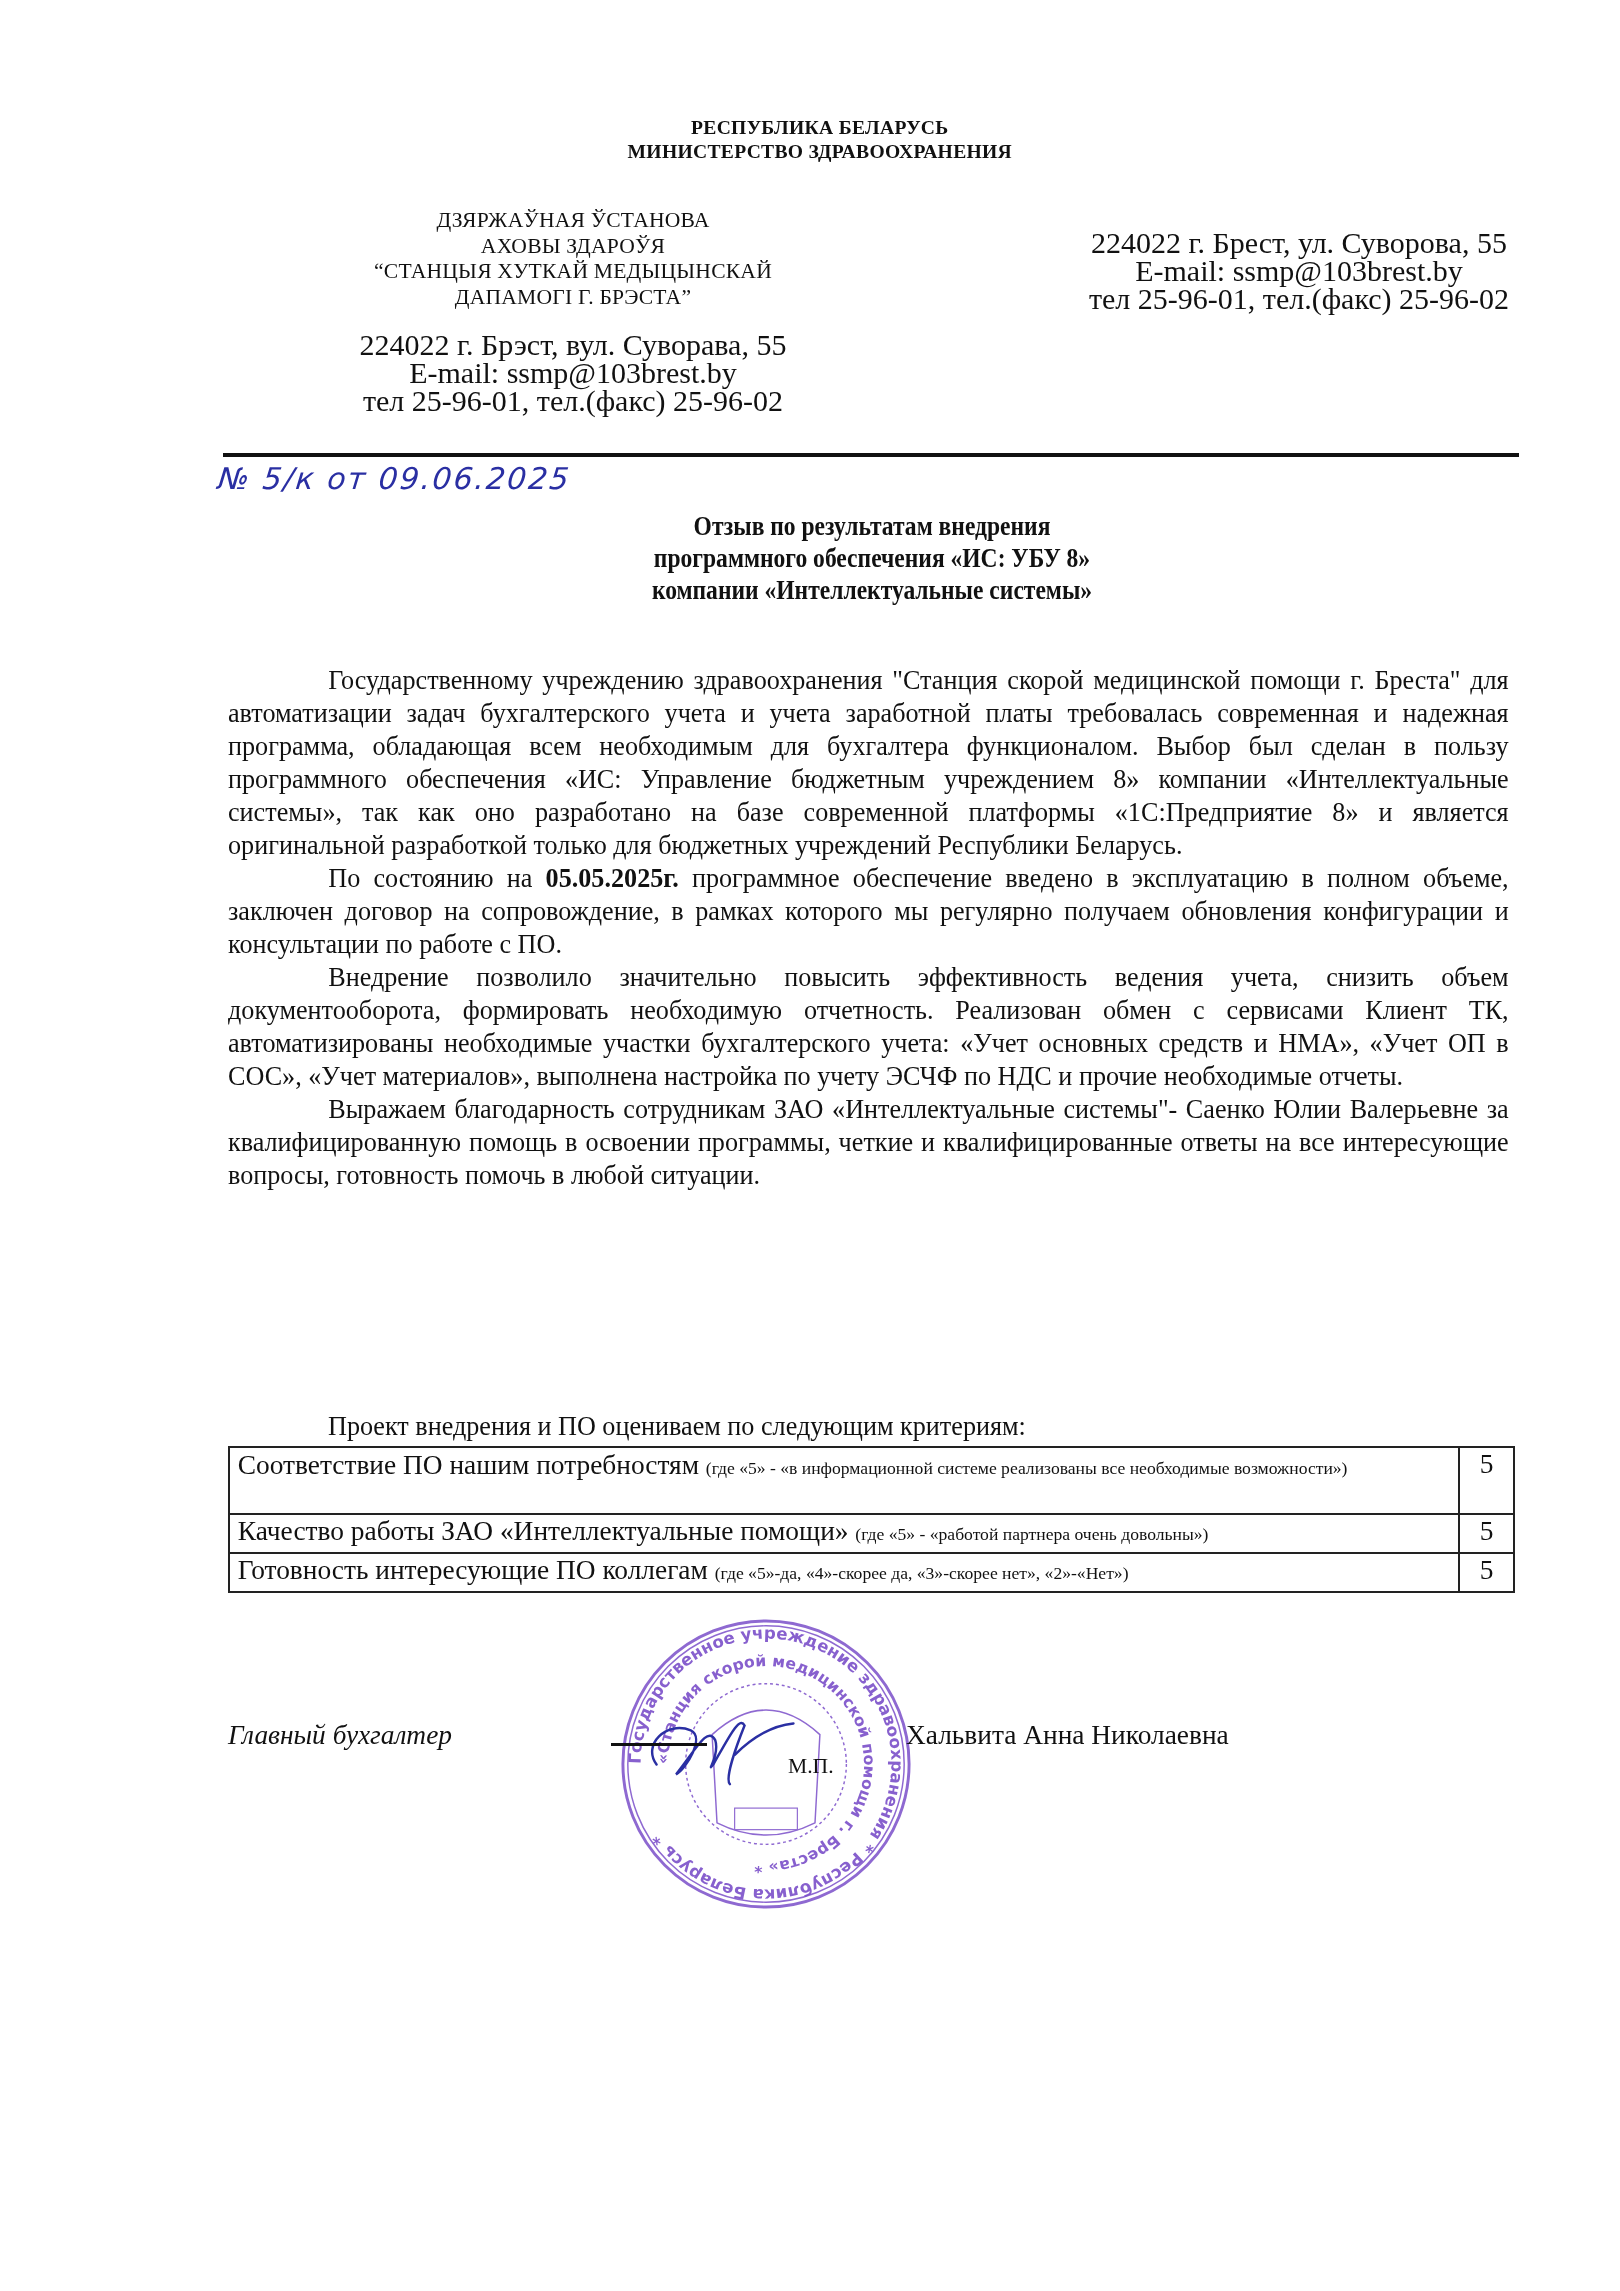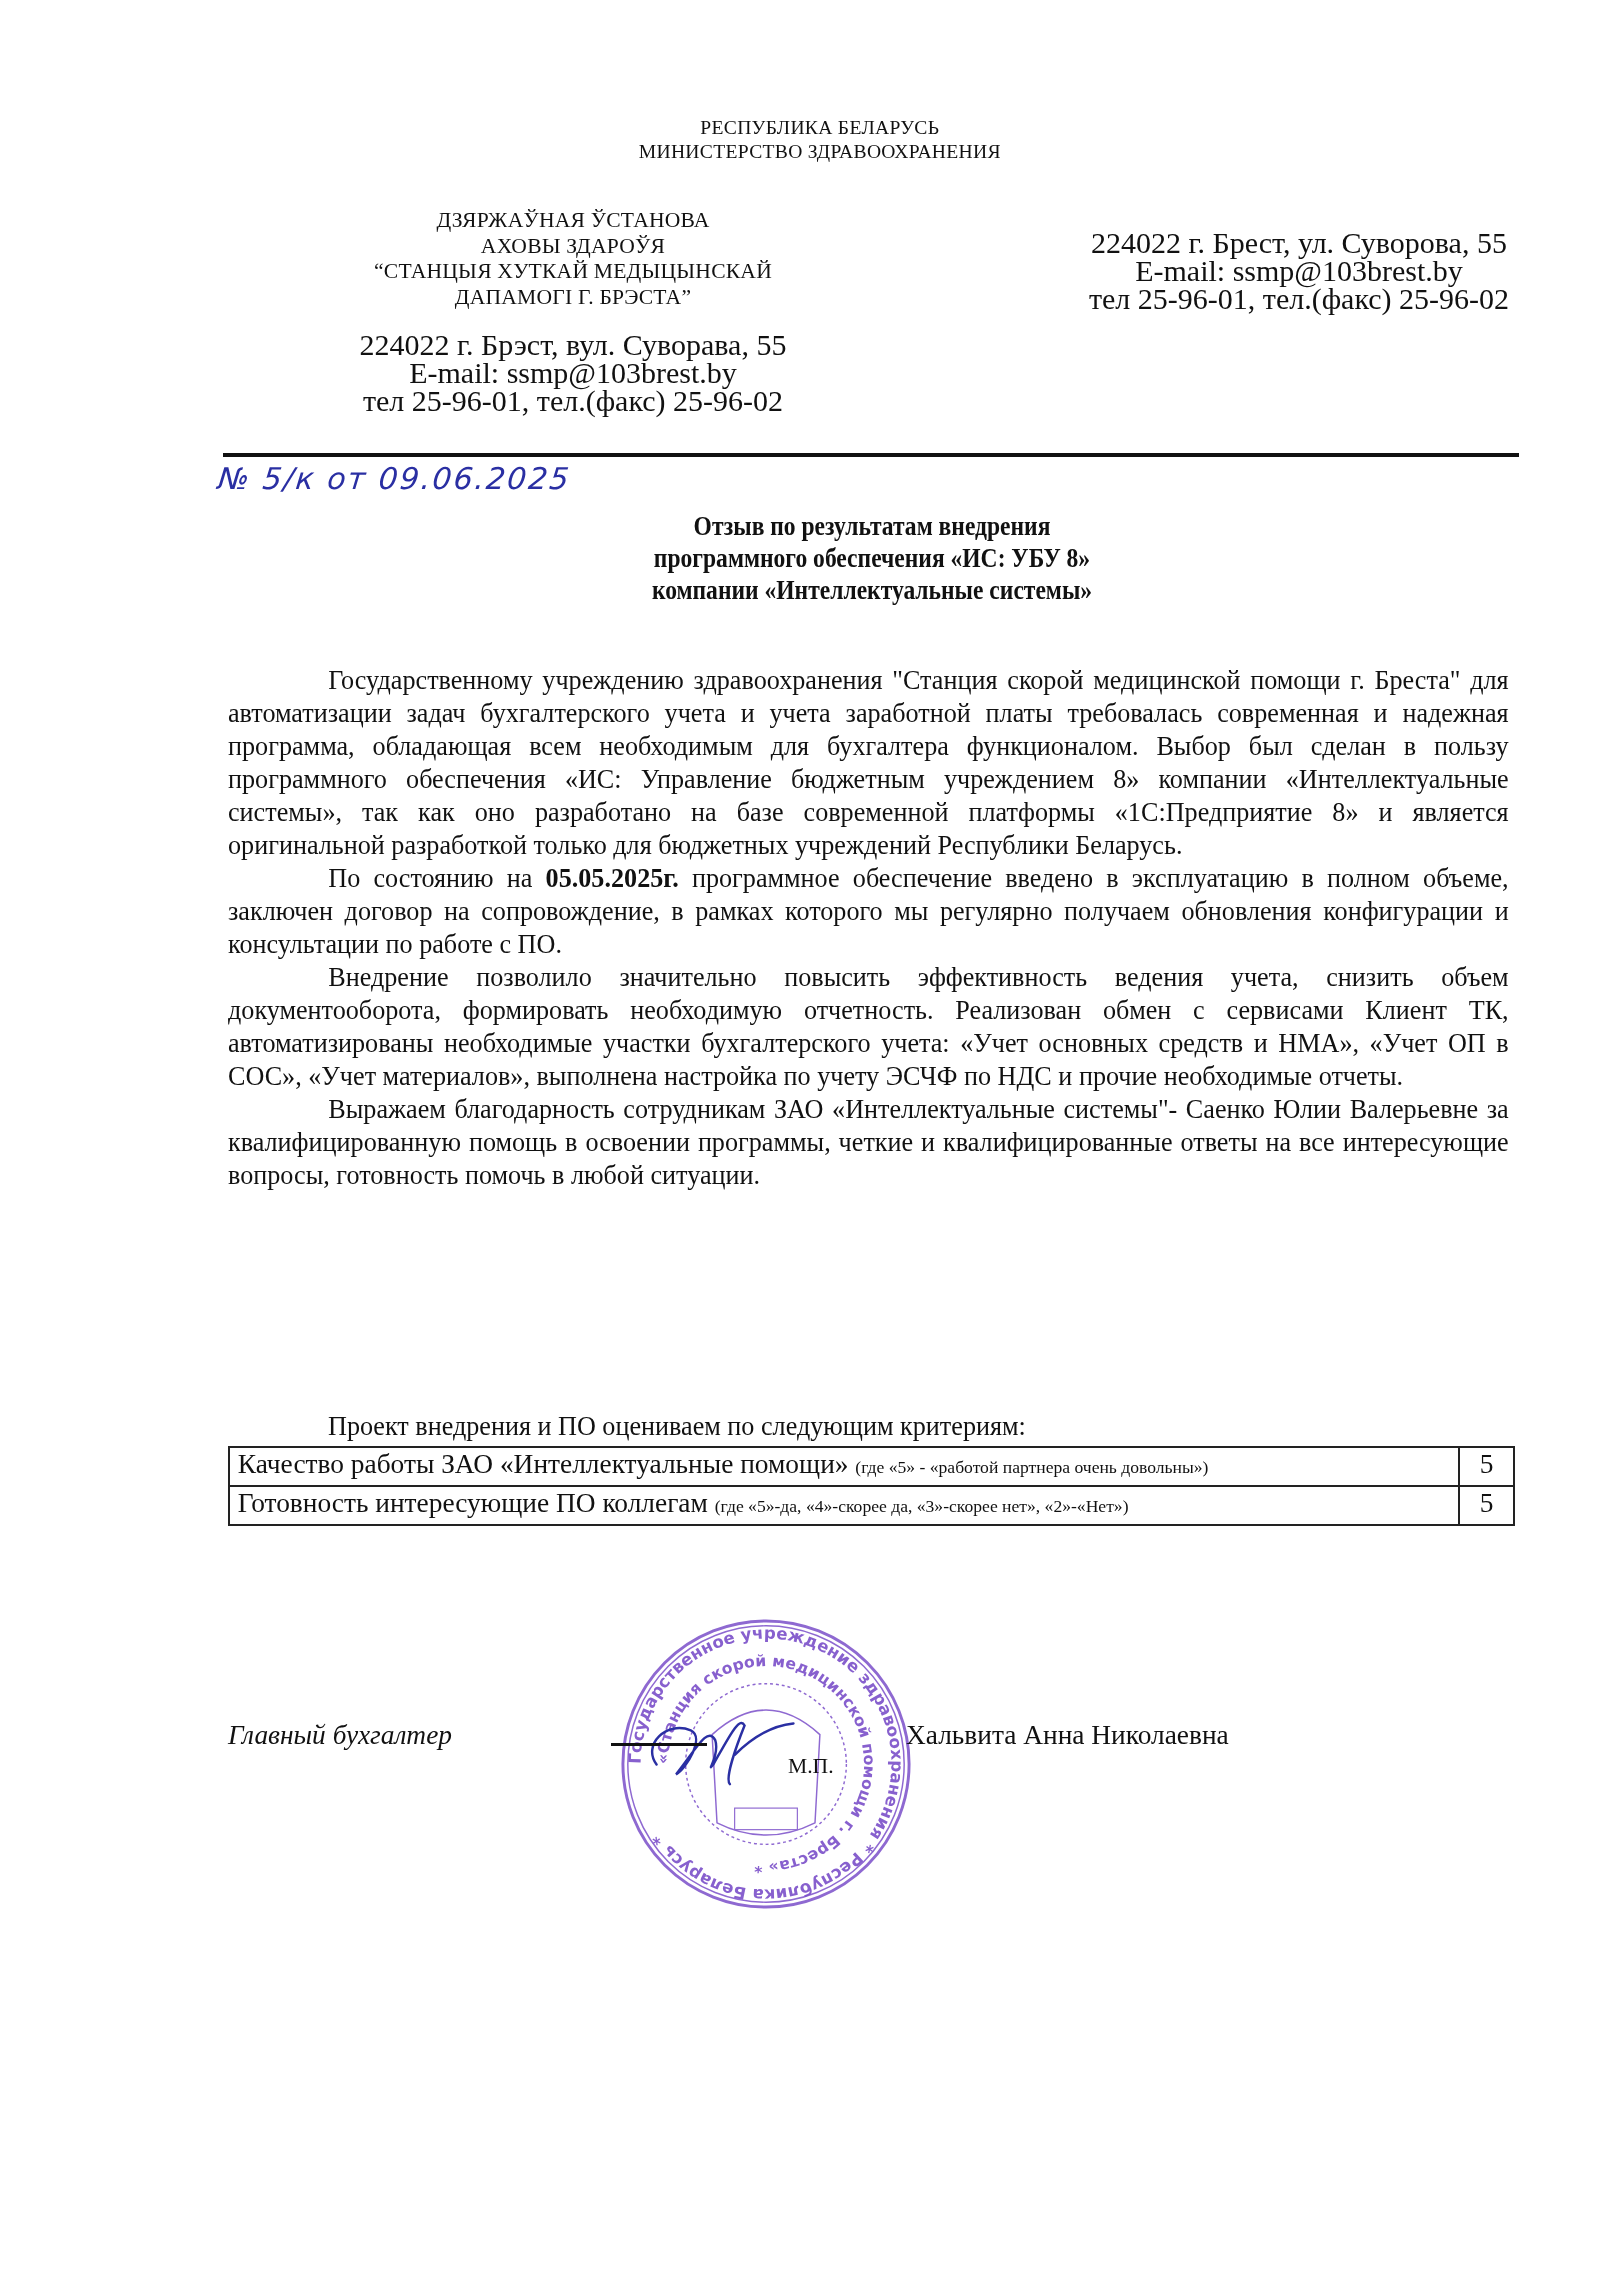--- a/index.html
+++ b/index.html
@@ -1,21 +1,21 @@
 <!DOCTYPE html>
 <html><head>
 <meta charset="utf-8">
 <style>
   html, body { margin: 0; padding: 0; background: #ffffff; }
   body { width: 1620px; height: 2292px; position: relative; overflow: hidden;
          font-family: "Liberation Serif", "DejaVu Serif", serif; color: #111; }
   .abs { position: absolute; }
   .center { text-align: center; }
 
-  .top-header { left: 0; width: 1620px; top: 116px; font-size: 19.6px; line-height: 23.5px; letter-spacing: 0.3px; }
+  .top-header { left: 0; width: 1620px; top: 116px; font-size: 19.6px; line-height: 23.5px; letter-spacing: 0.3px; font-weight: bold; }
   .top-header .line { position: relative; left: 9.8px; }
 
   .org { top: 208px; font-size: 21.6px; line-height: 25.5px; }
   .org-left { left: 333px; width: 480px; }
   .org-right { left: 1054px; width: 490px; }
   .org .name { font-weight: normal; letter-spacing: 0.2px; }
   .org .contacts { margin-top: 21px; font-size: 30px; line-height: 28px; }
 
   .separator { left: 223px; top: 453px; width: 1296px; height: 3.9px; background: #111; }
 
@@ -94,20 +94,24 @@
   <p>Государственному учреждению здравоохранения "Станция скорой медицинской помощи г. Бреста" для автоматизации задач бухгалтерского учета и учета заработной платы требовалась современная и надежная программа, обладающая всем необходимым для бухгалтера функционалом. Выбор был сделан в пользу программного обеспечения «ИС: Управление бюджетным учреждением 8» компании «Интеллектуальные системы», так как оно разработано на базе современной платформы «1С:Предприятие 8» и является оригинальной разработкой только для бюджетных учреждений Республики Беларусь.</p>
   <p><span>По состоянию на </span><span class="bold">05.05.2025г.</span><span> программное обеспечение введено в эксплуатацию в полном объеме, заключен договор на сопровождение, в рамках которого мы регулярно получаем обновления конфигурации и консультации по работе с ПО.</span></p>
   <p>Внедрение позволило значительно повысить эффективность ведения учета, снизить объем документооборота, формировать необходимую отчетность. Реализован обмен с сервисами Клиент ТК, автоматизированы необходимые участки бухгалтерского учета: «Учет основных средств и НМА», «Учет ОП в СОС», «Учет материалов», выполнена настройка по учету ЭСЧФ по НДС и прочие необходимые отчеты.</p>
   <p>Выражаем благодарность сотрудникам ЗАО «Интеллектуальные системы"- Саенко Юлии Валерьевне за квалифицированную помощь в освоении программы, четкие и квалифицированные ответы на все интересующие вопросы, готовность помочь в любой ситуации.</p>
 </div>
 
 <div class="abs criteria-intro">Проект внедрения и ПО оцениваем по следующим критериям:</div>
 
 <table class="criteria">
   <tbody>
+      <tr class="r1">
+    <td class="name-cell"><span>Соответствие ПО нашим потребностям</span> <span class="hint">(где «5» - «в информационной системе реализованы все необходимые возможности»)</span></td>
+    <td class="score-cell">5</td>
+  </tr>
   <tr>
     <td class="name-cell"><span>Качество работы ЗАО «Интеллектуальные помощи»</span> <span class="hint">(где «5» - «работой партнера очень довольны»)</span></td>
     <td class="score-cell">5</td>
   </tr>
   <tr>
     <td class="name-cell"><span>Готовность интересующие ПО коллегам</span> <span class="hint">(где «5»-да, «4»-скорее да, «3»-скорее нет», «2»-«Нет»)</span></td>
     <td class="score-cell">5</td>
   </tr>
 </tbody>
   </table>

